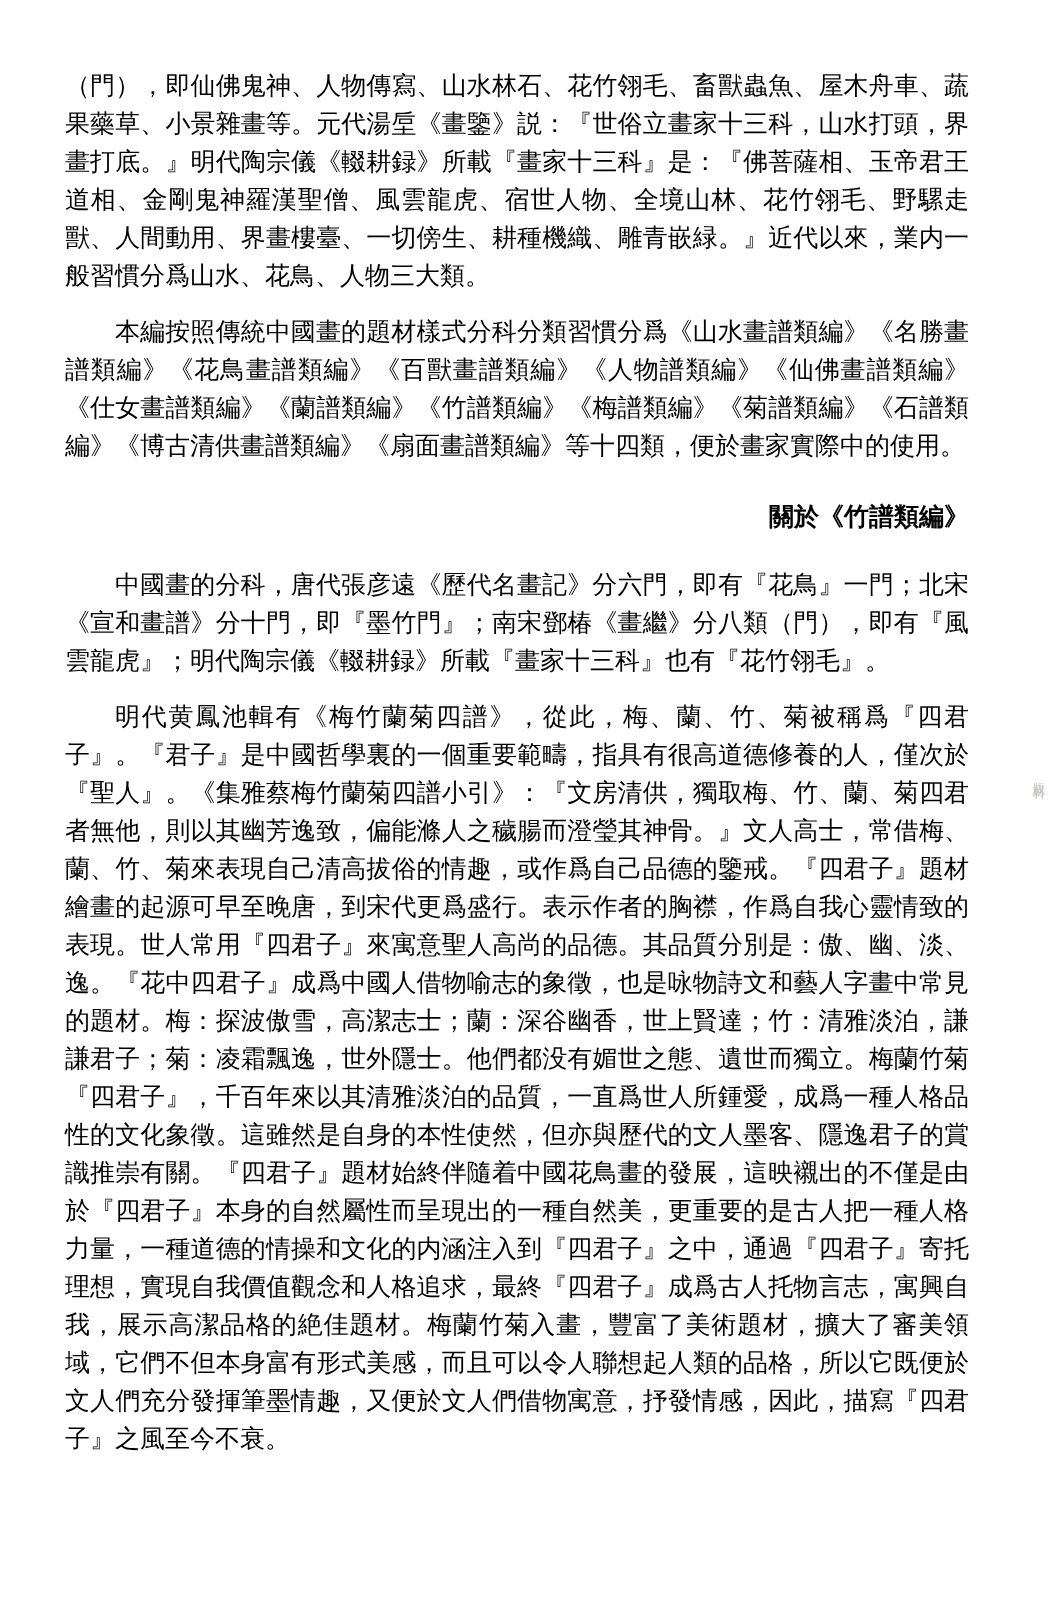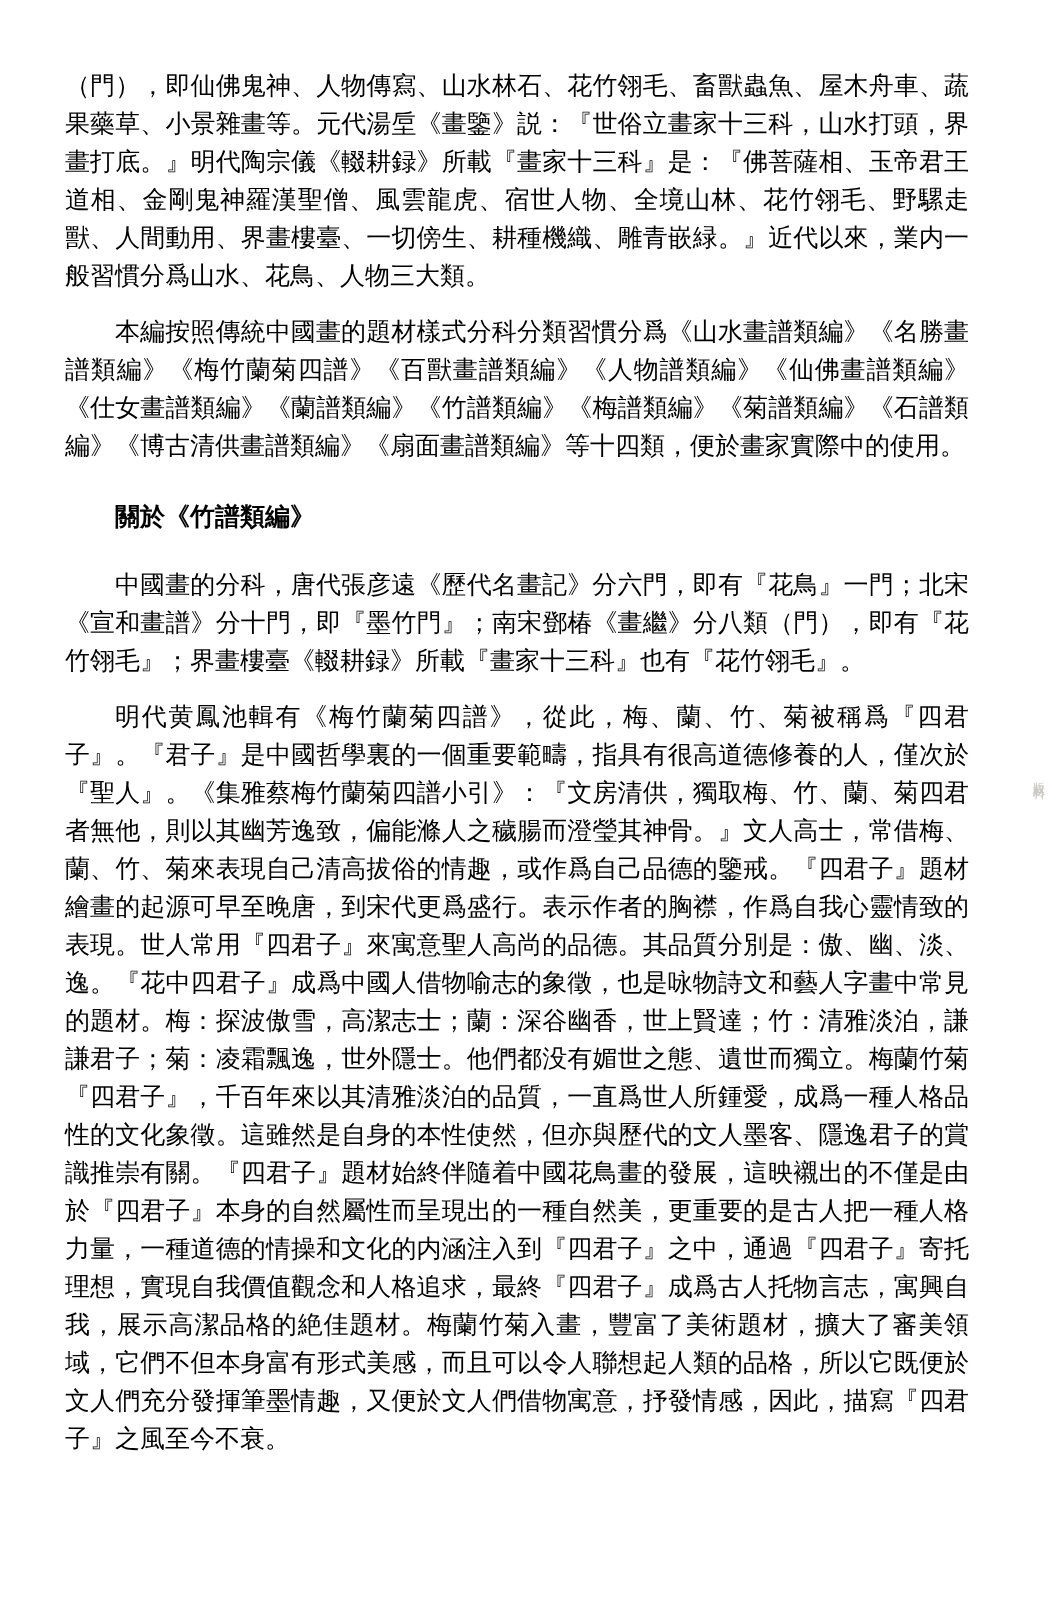--- a/index.html
+++ b/index.html
@@ -30,43 +30,44 @@
   }
   .para.no-indent {
     text-indent: 0;
   }
   .section-heading {
     margin: 36px 0 33px 0;
     padding-left: 2em;
     font-size: 25px;
     line-height: 32px;
     font-weight: bold;
+    text-align: right;
   }
   .watermark {
     position: absolute;
     top: 772px;
     right: 14px;
     writing-mode: vertical-rl;
     font-size: 12px;
     letter-spacing: 2px;
     color: #cbc8c5;
     user-select: none;
   }
 </style>
 </head>
 <body>
 
 <div class="page">
 
   <p class="para no-indent">（門），即仙佛鬼神、人物傳寫、山水林石、花竹翎毛、畜獸蟲魚、屋木舟車、蔬果藥草、小景雜畫等。元代湯垕《畫鑒》説：『世俗立畫家十三科，山水打頭，界畫打底。』明代陶宗儀《輟耕録》所載『畫家十三科』是：『佛菩薩相、玉帝君王道相、金剛鬼神羅漢聖僧、風雲龍虎、宿世人物、全境山林、花竹翎毛、野騾走獸、人間動用、界畫樓臺、一切傍生、耕種機織、雕青嵌緑。』近代以來，業内一般習慣分爲山水、花鳥、人物三大類。</p>
 
-  <p class="para">本編按照傳統中國畫的題材樣式分科分類習慣分爲《山水畫譜類編》《名勝畫譜類編》《梅竹蘭菊四譜》《百獸畫譜類編》《人物譜類編》《仙佛畫譜類編》《仕女畫譜類編》《蘭譜類編》《竹譜類編》《梅譜類編》《菊譜類編》《石譜類編》《博古清供畫譜類編》《扇面畫譜類編》等十四類，便於畫家實際中的使用。</p>
+  <p class="para">本編按照傳統中國畫的題材樣式分科分類習慣分爲《山水畫譜類編》《名勝畫譜類編》《花鳥畫譜類編》《百獸畫譜類編》《人物譜類編》《仙佛畫譜類編》《仕女畫譜類編》《蘭譜類編》《竹譜類編》《梅譜類編》《菊譜類編》《石譜類編》《博古清供畫譜類編》《扇面畫譜類編》等十四類，便於畫家實際中的使用。</p>
 
   <h2 class="section-heading">關於《竹譜類編》</h2>
 
-  <p class="para">中國畫的分科，唐代張彦遠《歷代名畫記》分六門，即有『花鳥』一門；北宋《宣和畫譜》分十門，即『墨竹門』；南宋鄧椿《畫繼》分八類（門），即有『花竹翎毛』；界畫樓臺《輟耕録》所載『畫家十三科』也有『花竹翎毛』。</p>
+  <p class="para">中國畫的分科，唐代張彦遠《歷代名畫記》分六門，即有『花鳥』一門；北宋《宣和畫譜》分十門，即『墨竹門』；南宋鄧椿《畫繼》分八類（門），即有『風雲龍虎』；明代陶宗儀《輟耕録》所載『畫家十三科』也有『花竹翎毛』。</p>
 
   <p class="para">明代黄鳳池輯有《梅竹蘭菊四譜》，從此，梅、蘭、竹、菊被稱爲『四君子』。『君子』是中國哲學裏的一個重要範疇，指具有很高道德修養的人，僅次於『聖人』。《集雅蔡梅竹蘭菊四譜小引》：『文房清供，獨取梅、竹、蘭、菊四君者無他，則以其幽芳逸致，偏能滌人之穢腸而澄瑩其神骨。』文人高士，常借梅、蘭、竹、菊來表現自己清高拔俗的情趣，或作爲自己品德的鑒戒。『四君子』題材繪畫的起源可早至晚唐，到宋代更爲盛行。表示作者的胸襟，作爲自我心靈情致的表現。世人常用『四君子』來寓意聖人高尚的品德。其品質分別是：傲、幽、淡、逸。『花中四君子』成爲中國人借物喻志的象徵，也是咏物詩文和藝人字畫中常見的題材。梅：探波傲雪，高潔志士；蘭：深谷幽香，世上賢達；竹：清雅淡泊，謙謙君子；菊：凌霜飄逸，世外隱士。他們都没有媚世之態、遺世而獨立。梅蘭竹菊『四君子』，千百年來以其清雅淡泊的品質，一直爲世人所鍾愛，成爲一種人格品性的文化象徵。這雖然是自身的本性使然，但亦與歷代的文人墨客、隱逸君子的賞識推崇有關。『四君子』題材始終伴隨着中國花鳥畫的發展，這映襯出的不僅是由於『四君子』本身的自然屬性而呈現出的一種自然美，更重要的是古人把一種人格力量，一種道德的情操和文化的内涵注入到『四君子』之中，通過『四君子』寄托理想，實現自我價值觀念和人格追求，最終『四君子』成爲古人托物言志，寓興自我，展示高潔品格的絶佳題材。梅蘭竹菊入畫，豐富了美術題材，擴大了審美領域，它們不但本身富有形式美感，而且可以令人聯想起人類的品格，所以它既便於文人們充分發揮筆墨情趣，又便於文人們借物寓意，抒發情感，因此，描寫『四君子』之風至今不衰。</p>
 
 
   <div class="watermark">版权材料</div>
 
 </div>
 
 </body></html>

